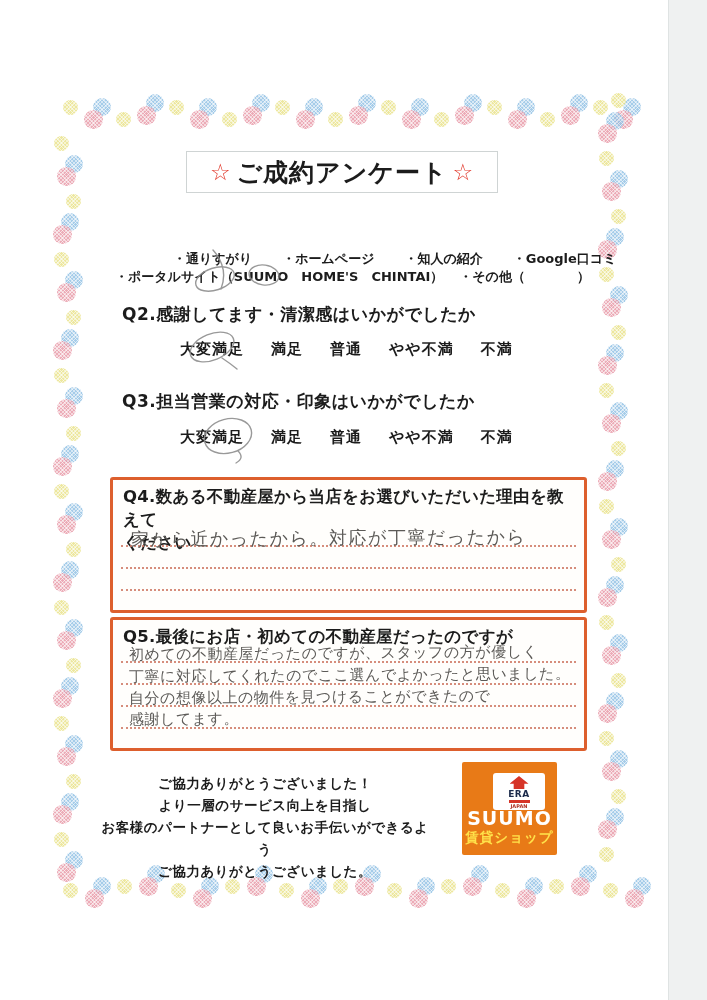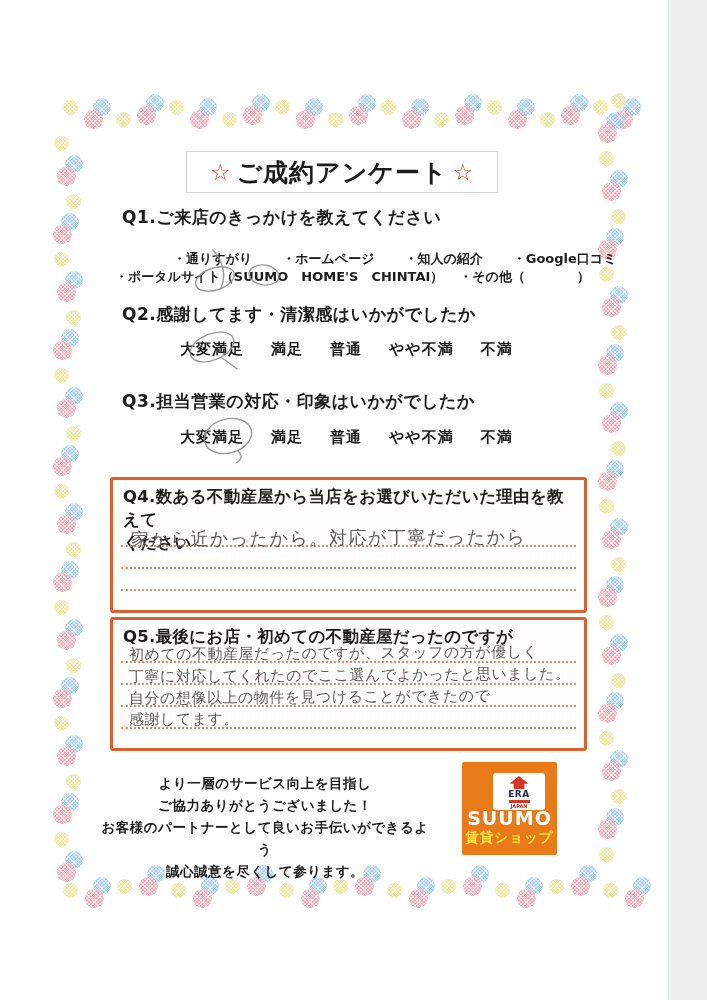--- a/index.html
+++ b/index.html
@@ -200,21 +200,20 @@
       <div class="dot" style="left: 597.5px; top: 819.5px; width: 19px; height: 19px; --c: #e897a6;"></div>
       <div class="dot" style="left: 598.5px; top: 846.5px; width: 15px; height: 15px; --c: #e9e286;"></div>
     </div>
 
   <div class="title-box">
     <span class="star">☆</span>
     <span>ご成約アンケート</span>
     <span class="star">☆</span>
   </div>
 
-  <div class="qheading" style="top:206px;">Q1.ご来店のきっかけを教えてください</div>
   <div class="optrow small" style="left:173px;top:250px;">
     <span>・通りすがり</span>
     <span>・ホームページ</span>
     <span>・知人の紹介</span>
     <span>・Google口コミ</span>
   </div>
   <div class="optrow small2" style="left:115px;top:268px;">
     <span>・ポータルサイト（SUUMO　HOME'S　CHINTAI）</span>
     <span>・その他（　　　　）</span>
   </div>
@@ -251,24 +250,24 @@
     <div class="dotline" style="top:63px;"></div>
     <div class="dotline" style="top:85px;"></div>
     <div class="dotline" style="top:107px;"></div>
     <div class="handwriting hw-q5" style="top:24px;">初めての不動産屋だったのですが、スタッフの方が優しく</div>
     <div class="handwriting hw-q5" style="top:46px;">丁寧に対応してくれたのでここ選んでよかったと思いました。</div>
     <div class="handwriting hw-q5" style="top:68px;">自分の想像以上の物件を見つけることができたので</div>
     <div class="handwriting hw-q5" style="top:90px;">感謝してます。</div>
   </div>
 
   <div class="footer">
+    <div>ご協力ありがとうございました！</div>
     <div>より一層のサービス向上を目指し</div>
-    <div>ご協力ありがとうございました！</div>
     <div>お客様のパートナーとして良いお手伝いができるよう</div>
-    <div>誠心誠意を尽くして参ります。</div>
+    <div>ご協力ありがとうございました。</div>
   </div>
 
   <div class="logo">
     <div class="era-badge">
       <div class="era-house"></div>
       <div class="era-text">ERA</div>
       <div class="era-bar"></div>
       <div class="era-japan">JAPAN</div>
     </div>
     <div class="lixil">SUUMO</div>

